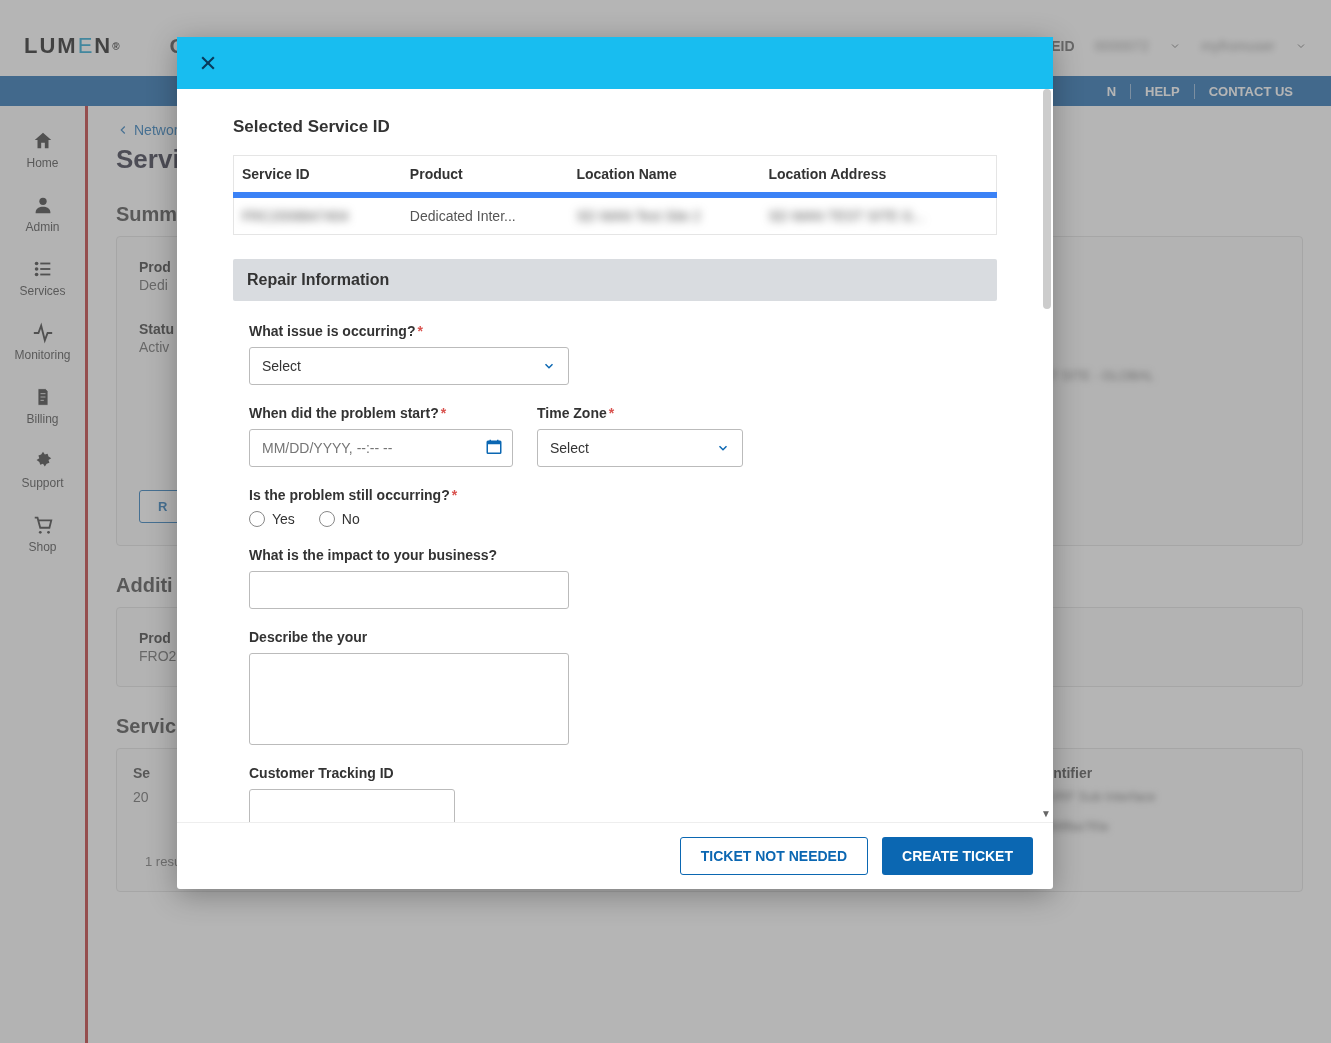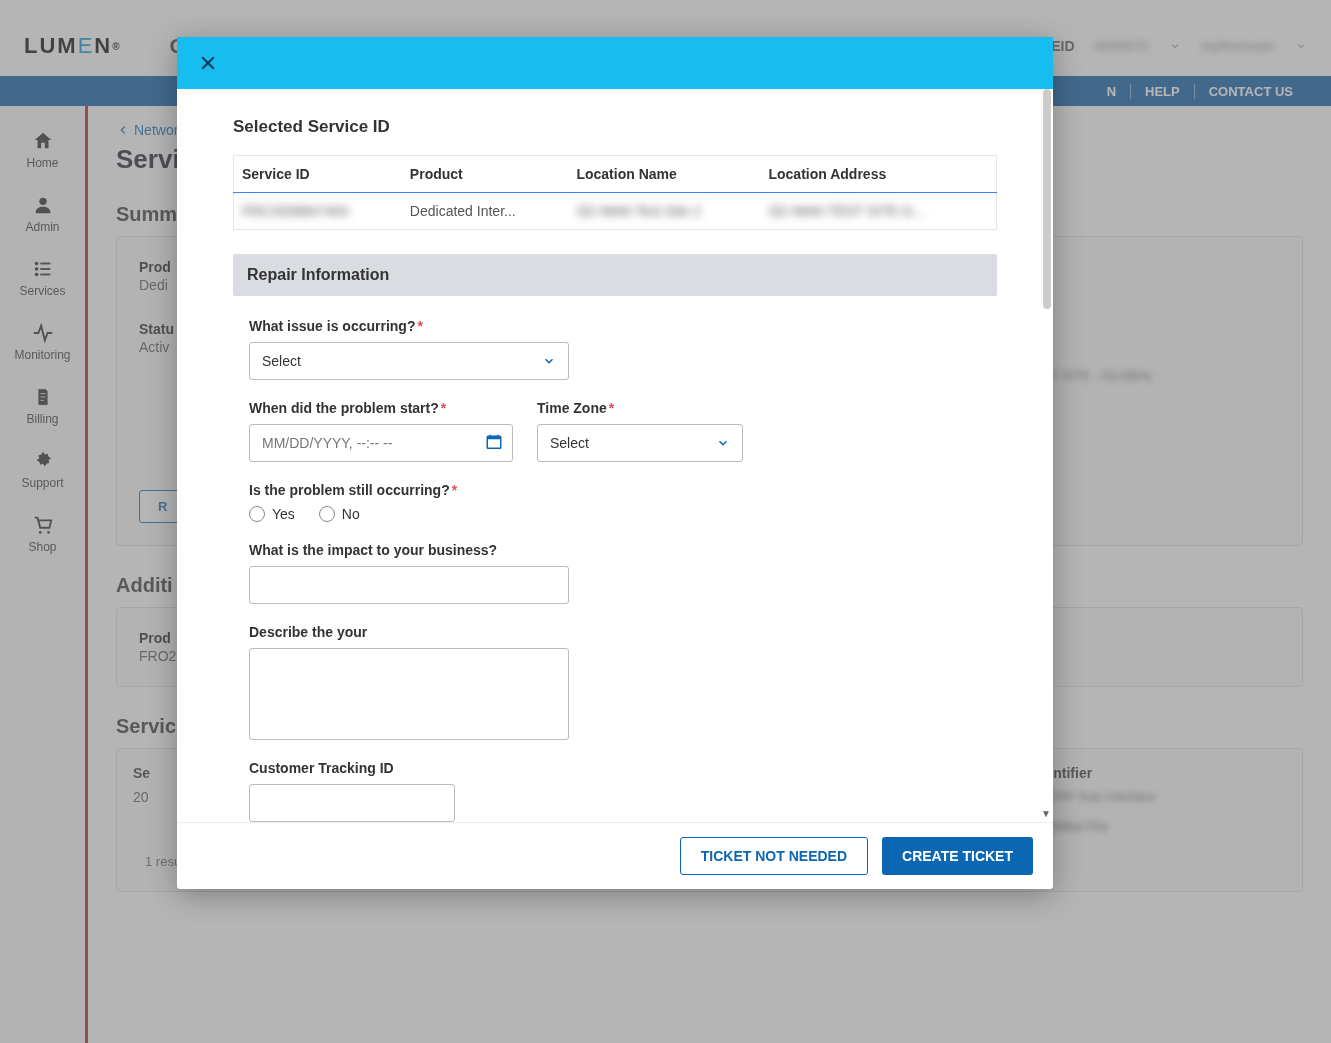--- a/index.html
+++ b/index.html
@@ -43,21 +43,21 @@
 .modal-title { font-weight: 700; font-size: 17px; }
 .close-x { cursor: pointer; width: 22px; height: 22px; display:flex;align-items:center;justify-content:center; }
 .modal-body { flex: 1; overflow-y: auto; padding: 28px 56px 10px 56px; position: relative; }
 .modal-footer { padding: 14px 20px; display: flex; justify-content: flex-end; gap: 14px; border-top: 1px solid #eee; }
 .btn { padding: 10px 20px; font-weight: 700; font-size: 14px; border-radius: 3px; cursor: pointer; }
 .btn-outline { background: #fff; color: #0b67b2; border: 1.5px solid #0b67b2; }
 .btn-primary { background: #0b67b2; color: #fff; border: none; }
 
 .sel-title { font-weight: 800; font-size: 17px; margin-bottom: 18px; }
 .svc-table { width: 100%; border-collapse: collapse; border:1px solid #e5e5e5; }
-.svc-table th { text-align: left; padding: 10px 8px; font-weight: 700; font-size: 14px; border-bottom: 1px solid #3b82f6; }
+.svc-table th { text-align: left; padding: 10px 8px; font-weight: 700; font-size: 14px; border-bottom: 6px solid #3b82f6; }
 .svc-table td { padding: 10px 8px; font-size: 14px; color: #555; }
 .blur-cell { filter: blur(4px); color: #aaa; }
 
 .section-bar { background: #d9dce0; padding: 12px 14px; font-weight: 800; font-size: 16px; margin-top: 24px; border-radius: 2px; }
 .form-area { padding-top: 22px; }
 .flabel { font-weight: 700; font-size: 14px; margin-bottom: 8px; display: block; }
 .req { color: #d9534f; margin-left: 2px; }
 .fselect, .finput, .farea { width: 320px; border: 1px solid #bbb; border-radius: 3px; padding: 10px 12px; font-size: 14px; background: #fff; display:flex; justify-content:space-between; align-items:center; }
 .fselect { cursor: pointer; color:#333; }
 .placeholder { color: #999; }

